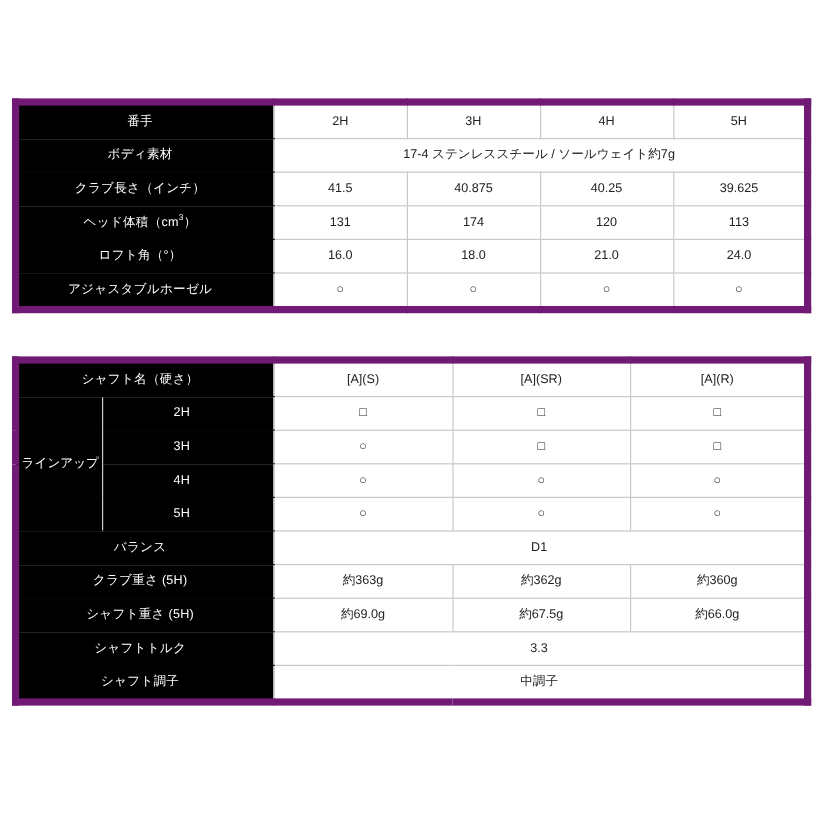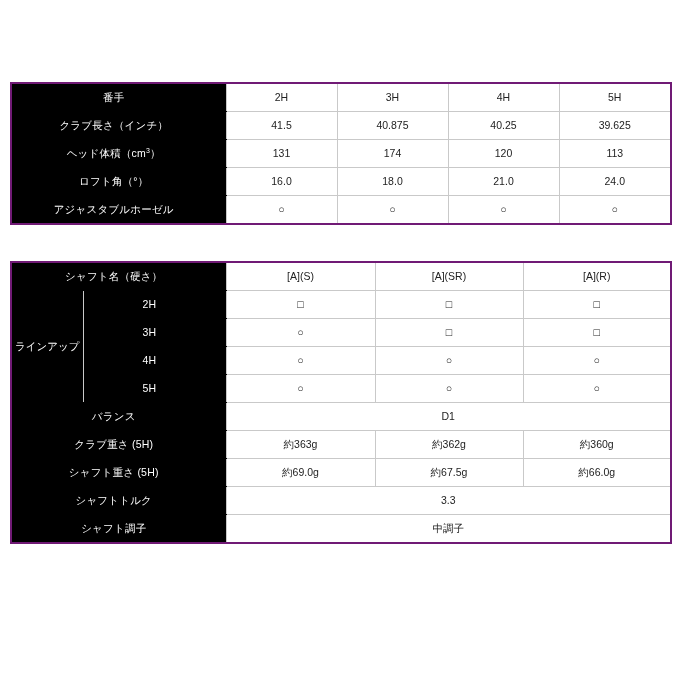--- a/index.html
+++ b/index.html
@@ -19,21 +19,21 @@
     height: 680px;
     position: relative;
     background: #ffffff;
     box-sizing: border-box;
     padding: 82px 10px 10px 10px;
   }
   table.spec {
     border-collapse: collapse;
     width: 660px;
     table-layout: fixed;
-    border: 2px solid #701a75;
+    border: 6px solid #701a75;
   }
   table.spec + table.spec {
     margin-top: 36px;
   }
   table.spec td, table.spec th {
     border: 1px solid #c9c9c9;
     font-weight: normal;
     font-size: 10.5px;
     line-height: 1.25;
     padding: 0;
@@ -91,20 +91,24 @@
     <tbody>
       <tr>
         <td class="hdr-cell">番手</td>
         <td class="colhdr">2H</td>
         <td class="colhdr">3H</td>
         <td class="colhdr">4H</td>
         <td class="colhdr">5H</td>
       </tr>
 
 
+      <tr>
+        <td class="hdr-cell">ボディ素材</td>
+        <td colspan="4">17-4 ステンレススチール / ソールウェイト約7g</td>
+      </tr>
 
       <tr>
         <td class="hdr-cell">クラブ長さ（インチ）</td>
         <td>41.5</td>
         <td>40.875</td>
         <td>40.25</td>
         <td>39.625</td>
       </tr>
 
       <tr>

